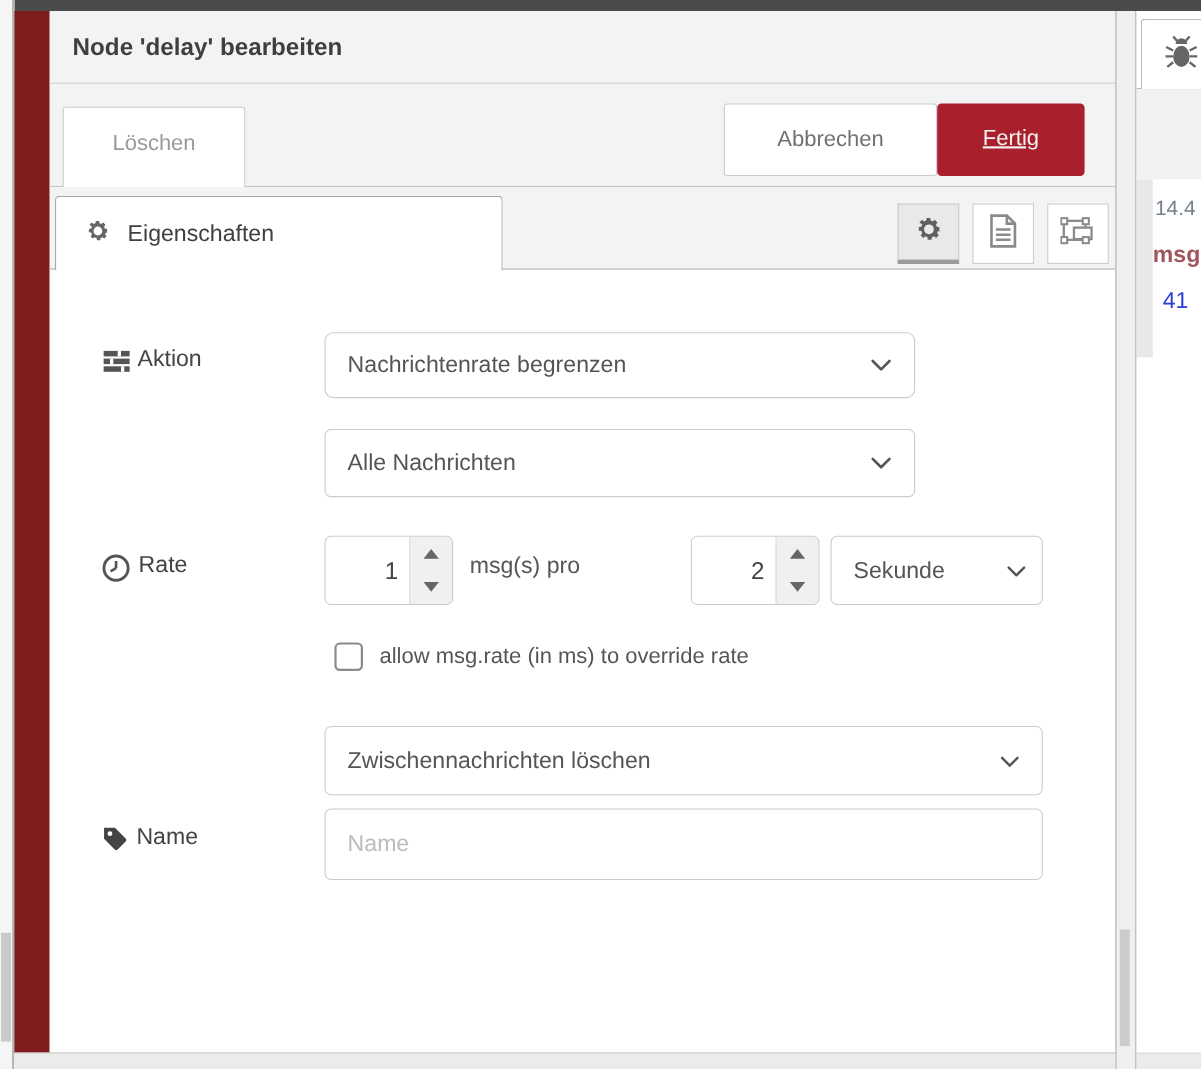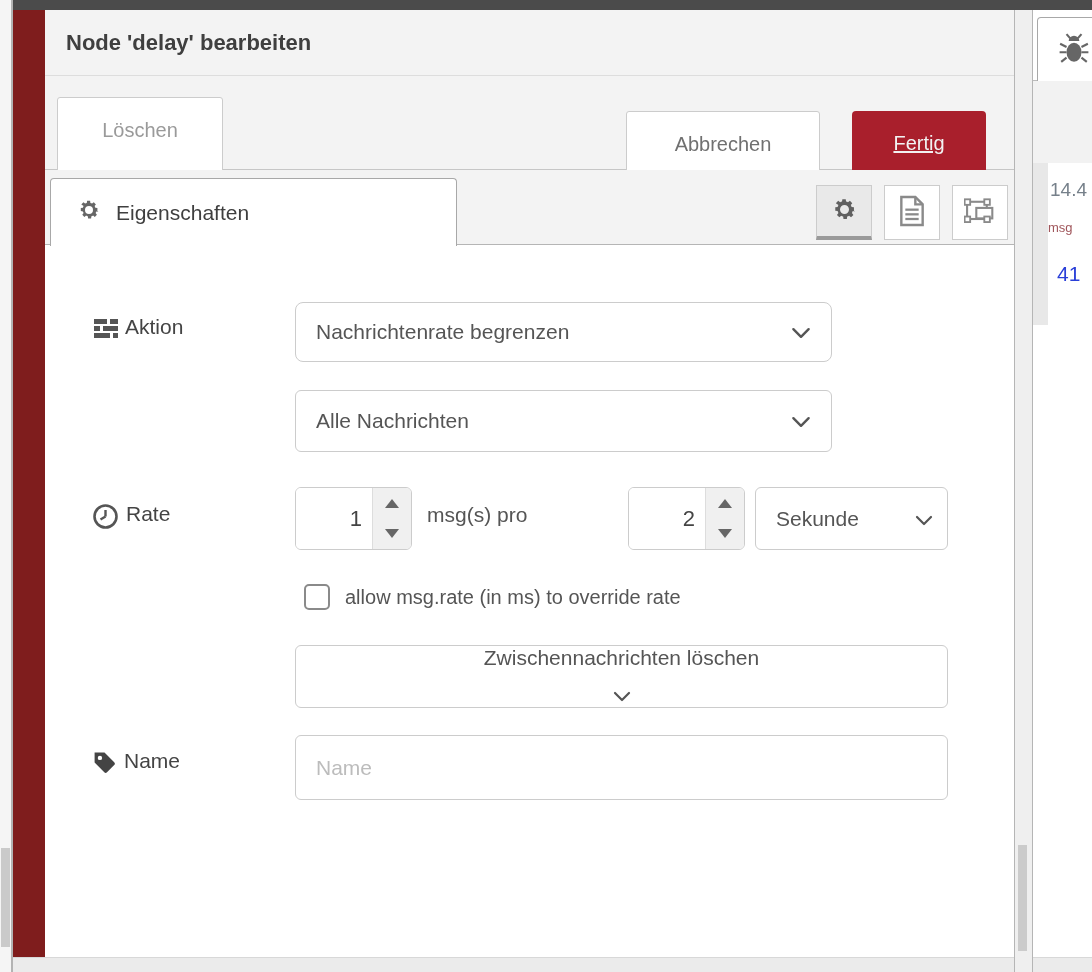--- a/index.html
+++ b/index.html
@@ -14,21 +14,21 @@
   .left-scroll-thumb { position:absolute; left:1px; top:848px; width:9px; height:99px; background:#cacaca; }
 
   
   .tray { position:absolute; left:13px; top:10px; width:1001px; height:947px; background:#7f1d1d;padding-left:32px; }
   .tray-header { height:66px; background:#f3f3f3; border-bottom:1px solid #ddd;
     line-height:66px; padding-left:21px; font-size:22px; font-weight:bold; color:#3f3f3f; }
   .tray-toolbar { position:relative; height:94px; background:#f3f3f3; border-bottom:1px solid #c6c6c6; }
   .btn { display:inline-block; border:1px solid #ccc; border-radius:3px; background:#fff;
     font-size:20px; text-align:center; cursor:pointer; }
   .btn-delete { position:absolute; left:12px; top:21px; width:166px; height:80px; line-height:64px; color:#9a9a9a; }
-  .toolbar-right { position:absolute; right:28px; top:35px; display:flex; gap:32px; }
+  .toolbar-right { position:absolute; right:28px; top:18px; display:flex; }
   .btn-cancel { width:194px; height:66px; line-height:64px; color:#707070; }
   .btn-done { width:134px; height:66px; line-height:64px; border:none; border-radius:4px; color:#f2f2f2;text-decoration:underline; }
 
   
   .tabrow { position:relative; height:75px; background:#f3f3f3; border-bottom:1px solid #b5b5b5; }
   .tab-active { position:absolute; left:5px; top:8px; width:407px; height:68px; background:#fff;
     border:1px solid #a8a8a8; border-bottom:none; border-radius:4px 4px 0 0; z-index:2;
     display:flex; align-items:center; padding-left:26px; gap:15px;
     font-size:21px; font-weight:normal; color:#3f3f3f; }
   .tabrow-buttons { position:absolute; right:6px; top:15px; display:flex; gap:12px; z-index:2; }
@@ -71,21 +71,21 @@
   .sep-scroll-thumb { position:absolute; left:3px; top:835px; width:9px; height:106px; background:#cbcbcb; }
   .sidebar { position:absolute; left:1033px; top:10px; width:59px; height:947px;
     background:#fff; overflow:hidden;border-radius:6px; }
   .debug-tab { position:absolute; left:4px; top:7px; width:72px; height:64px; background:#fff;
     border:1px solid #a8a8a8; border-bottom:none; border-radius:4px 0 0 0; z-index:2;
     display:flex; align-items:center; padding-left:21px; }
   .sidebar-gray { position:absolute; left:0; top:70px; width:100%; height:83px;
     background:#f2f2f2; border-top:1px solid #bbb; }
   .msg-gutter { position:absolute; left:0; top:153px; width:15px; height:162px; background:#e8e8e8; }
   .dbg-ts { position:absolute; left:17px; top:169px; font-size:19px; white-space:nowrap; }
-  .dbg-path { position:absolute; left:15px; top:210px; font-size:13px; white-space:nowrap; }
+  .dbg-path { position:absolute; left:15px; top:210px; font-size:21px; white-space:nowrap;font-weight:bold; }
   .dbg-val { position:absolute; left:24px; top:252px; font-size:21px; white-space:nowrap; }
 </style>
 </head>
 <body>
 
 <div class="topbar"></div>
 <div class="left-strip">
   <div class="left-scroll-thumb"></div>
 </div>
 
@@ -215,21 +215,21 @@
       <span>
         <svg width="18" height="11" viewBox="0 0 18 11">
             <polyline points="2,2 9,9 16,2" fill="none" stroke="#555" stroke-width="2.2" stroke-linecap="round" stroke-linejoin="round"></polyline>
           </svg>
       </span>
     </div>
 
     <span class="checkbox" style="left:259px; top:339px;"></span>
     <span class="cb-label" style="left:300px; top:341px;">allow msg.rate (in ms) to override rate</span>
 
-    <div class="nr-select" style="left:250px; top:400px; width:653px; height:63px;flex-direction:column;">
+    <div class="nr-select" style="left:250px; top:415px; width:653px; height:63px;">
       <span>Zwischennachrichten löschen</span>
       <span>
         <svg width="18" height="11" viewBox="0 0 18 11">
             <polyline points="2,2 9,9 16,2" fill="none" stroke="#555" stroke-width="2.2" stroke-linecap="round" stroke-linejoin="round"></polyline>
           </svg>
       </span>
     </div>
 
     <span class="frm-icon" style="left:47px; top:505px;">
       <svg width="25" height="25" viewBox="0 0 24 24">

